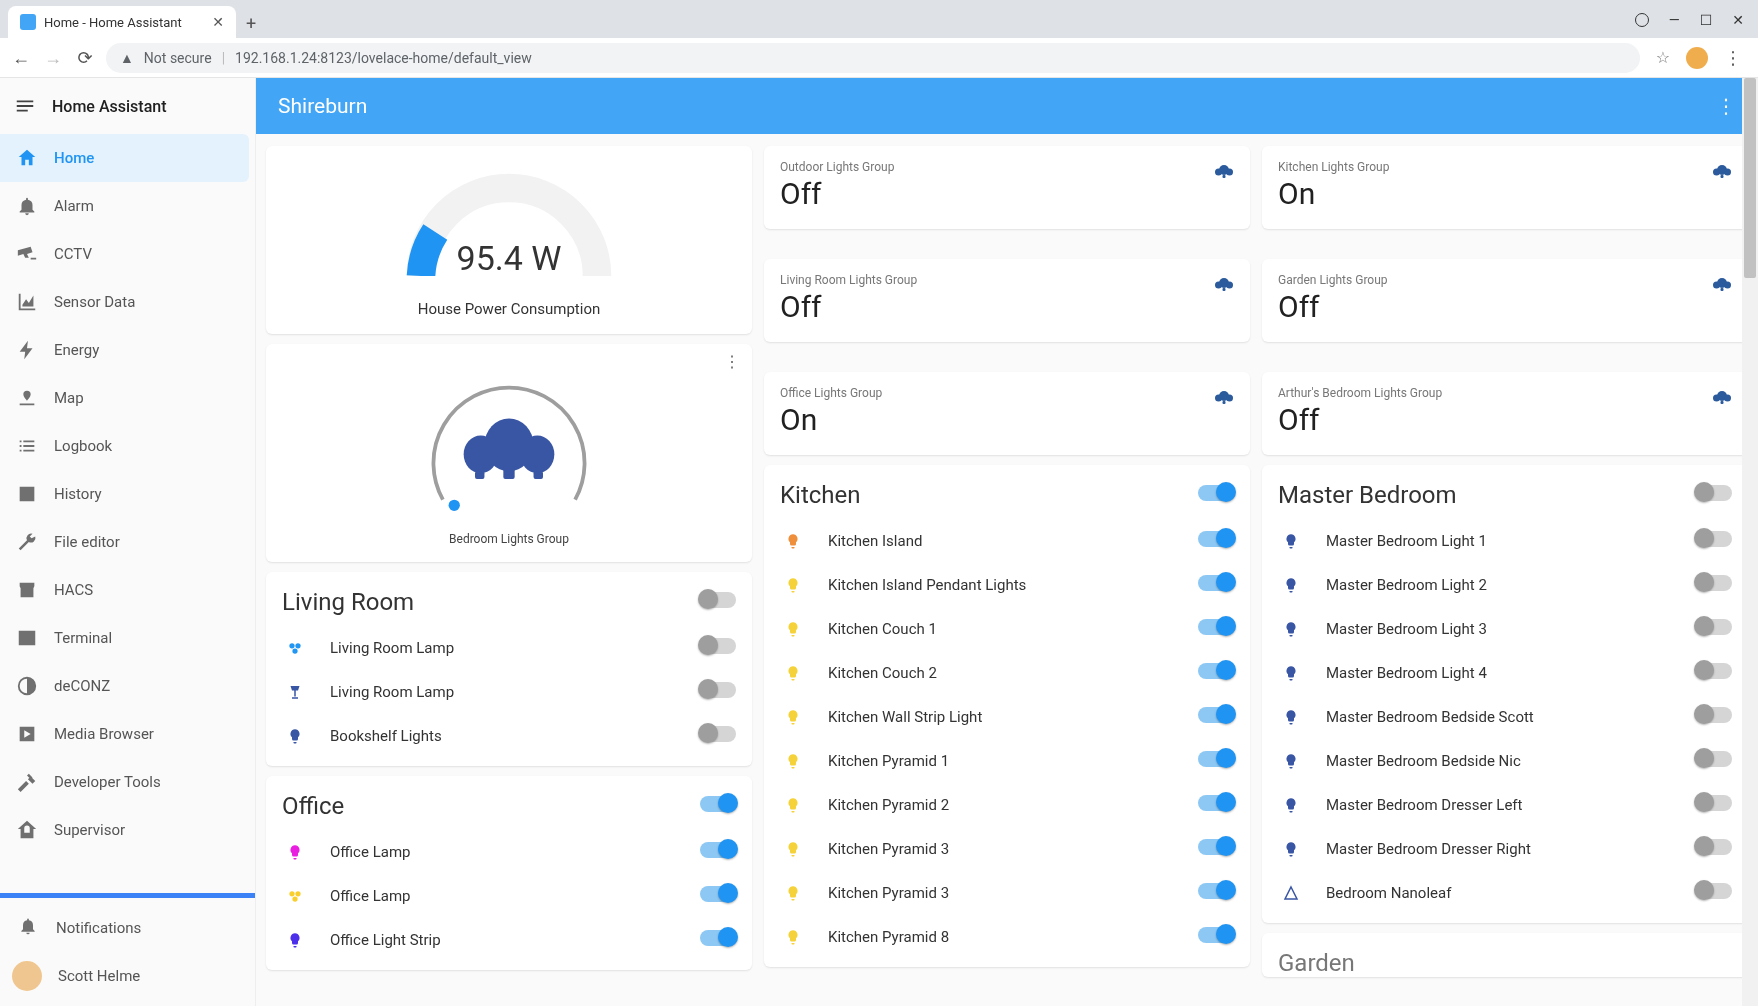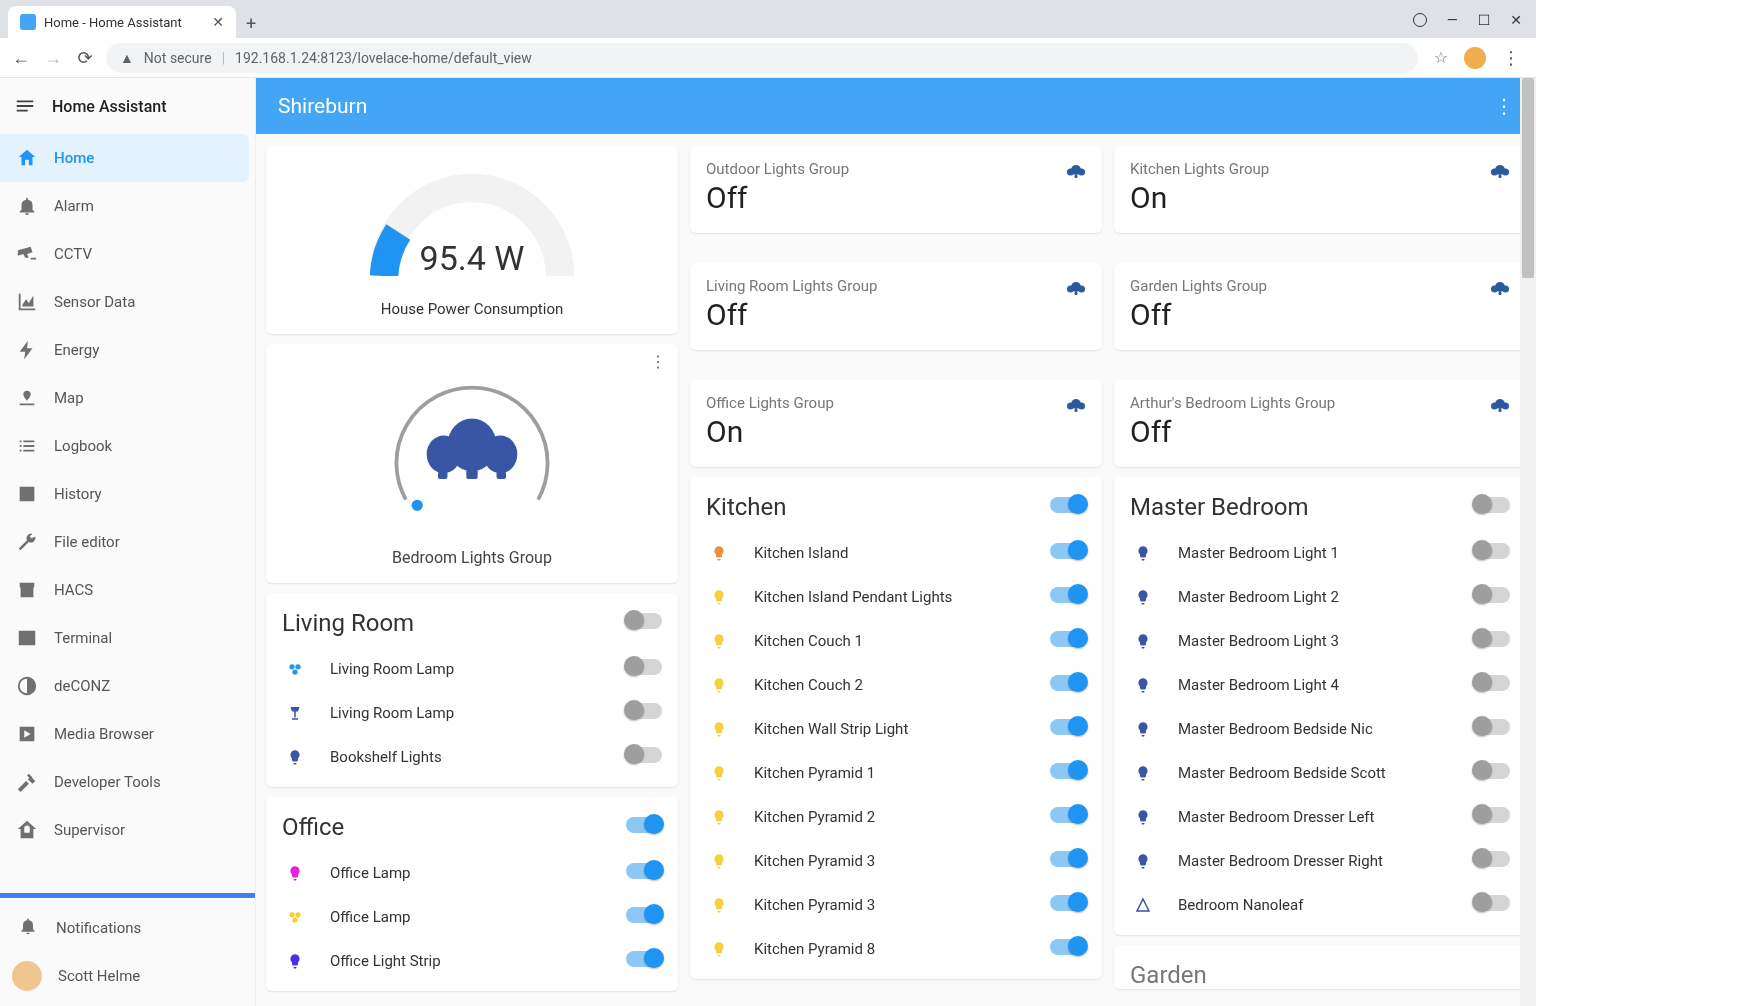--- a/index.html
+++ b/index.html
@@ -1,19 +1,19 @@
 <!DOCTYPE html>
 <html><head>
 <meta charset="utf-8">
 <style>
   * { box-sizing: border-box; margin: 0; padding: 0; }
   html, body { height: 100%; font-family: Roboto, "Segoe UI", Arial, sans-serif; background:#fff; color:#212121; }
 
   
-  .chrome-frame { width:1536px; height:1006px; background:#1d4ed8; position:relative; overflow:hidden; }
+  .chrome-frame { width:1758px; height:1006px; background:#1d4ed8; position:relative; overflow:hidden; }
   .titlebar { height:38px; background:#dee1e6; display:flex; align-items:flex-end; padding-left:8px; }
   .tab { display:flex; align-items:center; gap:8px; background:#fff; height:32px; border-radius:8px 8px 0 0; padding:0 12px; font-size:14px; width:228px; margin-top:6px;}
   .tab .favicon { width:16px; height:16px; background:#42a5f5; border-radius:3px; }
   .tab .title { flex:1; font-size:13px; color:#333; white-space:nowrap; overflow:hidden; text-overflow:ellipsis;}
   .tab .close { font-size:14px; color:#555; }
   .newtab { width:30px; text-align:center; font-size:18px; color:#555; padding-bottom:4px;}
   .winbtns { margin-left:auto; display:flex; gap:20px; padding:0 14px 10px 0; font-size:14px; color:#333;}
   .winbtns .circ{ width:14px;height:14px;border:1px solid #333;border-radius:50%; display:inline-block; position:relative; top:1px;}
   .winbtns span{cursor:default;}
 
@@ -47,33 +47,33 @@
 
   .main{ flex:1; background:#fafafa; display:flex; flex-direction:column;}
   .appbar{ height:56px; background:#42a5f5; color:#fff; display:flex; align-items:center; padding:0 22px; font-size:21px; justify-content:space-between;}
   .appbar .dots{ font-size:20px;}
   .board{ flex:1; overflow-y:auto; padding:12px 10px 0 10px;}
   .cols{ display:flex; gap:12px;}
   .col{ flex:1; display:flex; flex-direction:column; gap:10px;}
 
   .card{ background:#fff; border-radius:6px; box-shadow:0 1px 2px rgba(0,0,0,0.1);}
   .card.status{ padding:14px 16px 18px 16px; display:flex; flex-direction:column; position:relative;}
-  .status-label{ font-size:15px; color:#777;}
+  .status-label{ font-size:12px; color:#777;}
   .status-value{ font-size:30px; color:#212121; margin-top:2px;}
   .status-icon-wrap{ position:absolute; right:14px; top:14px; color:#2b5b9c;}
 
   .gauge-card{ padding:20px 0 16px 0; display:flex; flex-direction:column; align-items:center;}
   .gauge-svg{ width:240px; height:110px;}
   .gauge-val{ font-size:34px; color:#333; margin-top:-38px;text-align:right;}
   .gauge-label{ font-size:15px; color:#333; margin-top:22px;}
 
   .thermo-card{ padding:14px 0 16px 0; display:flex; flex-direction:column; align-items:center; position:relative;}
   .thermo-more{ position:absolute; right:12px; top:8px; color:#666;}
   .thermo-svg{ width:190px; height:170px;}
-  .thermo-label{ font-size:16px; color:#444; margin-top:20px;}
+  .thermo-label{ font-size:12px; color:#444; margin-top:4px;}
 
   .entities-card{ padding:16px 16px 8px 16px;}
   .entities-header{ display:flex; align-items:center; justify-content:space-between; margin-bottom:10px;}
   .entities-title{ font-size:24px; color:#333;}
   .entity-row{ display:flex; align-items:center; gap:22px; height:44px; font-size:15px; color:#333;}
   .entity-row .eicn{ width:26px; text-align:center;}
   .entity-row .ename{ flex:1;}
 
   
   .tog{ width:36px; height:16px; border-radius:10px; background:#bdbdbd; position:relative; cursor:pointer; display:inline-block;}
@@ -554,28 +554,28 @@
                     <span class="eicn bulb"><svg viewBox="0 0 24 24" fill="#3956a5">
                         <path d="M12 3a6 6 0 0 0-4 10.5V16a2 2 0 0 0 2 2h4a2 2 0 0 0 2-2v-2.5A6 6 0 0 0 12 3zm-2 17h4v1a1 1 0 0 1-1 1h-2a1 1 0 0 1-1-1z"></path>
                       </svg></span>
       <span class="ename">Master Bedroom Light 4</span>
       <span><span class="tog off"></span></span>
                   </div>
                   <div class="entity-row">
                     <span class="eicn bulb"><svg viewBox="0 0 24 24" fill="#3956a5">
                         <path d="M12 3a6 6 0 0 0-4 10.5V16a2 2 0 0 0 2 2h4a2 2 0 0 0 2-2v-2.5A6 6 0 0 0 12 3zm-2 17h4v1a1 1 0 0 1-1 1h-2a1 1 0 0 1-1-1z"></path>
                       </svg></span>
+      <span class="ename">Master Bedroom Bedside Scott</span>
+      <span><span class="tog off"></span></span>
+                  </div>
+                  <div class="entity-row">
+                    <span class="eicn bulb"><svg viewBox="0 0 24 24" fill="#3956a5">
+                        <path d="M12 3a6 6 0 0 0-4 10.5V16a2 2 0 0 0 2 2h4a2 2 0 0 0 2-2v-2.5A6 6 0 0 0 12 3zm-2 17h4v1a1 1 0 0 1-1 1h-2a1 1 0 0 1-1-1z"></path>
+                      </svg></span>
       <span class="ename">Master Bedroom Bedside Nic</span>
-      <span><span class="tog off"></span></span>
-                  </div>
-                  <div class="entity-row">
-                    <span class="eicn bulb"><svg viewBox="0 0 24 24" fill="#3956a5">
-                        <path d="M12 3a6 6 0 0 0-4 10.5V16a2 2 0 0 0 2 2h4a2 2 0 0 0 2-2v-2.5A6 6 0 0 0 12 3zm-2 17h4v1a1 1 0 0 1-1 1h-2a1 1 0 0 1-1-1z"></path>
-                      </svg></span>
-      <span class="ename">Master Bedroom Bedside Scott</span>
       <span><span class="tog off"></span></span>
                   </div>
                   <div class="entity-row">
                     <span class="eicn bulb"><svg viewBox="0 0 24 24" fill="#3956a5">
                         <path d="M12 3a6 6 0 0 0-4 10.5V16a2 2 0 0 0 2 2h4a2 2 0 0 0 2-2v-2.5A6 6 0 0 0 12 3zm-2 17h4v1a1 1 0 0 1-1 1h-2a1 1 0 0 1-1-1z"></path>
                       </svg></span>
       <span class="ename">Master Bedroom Dresser Left</span>
       <span><span class="tog off"></span></span>
                   </div>
                   <div class="entity-row">

